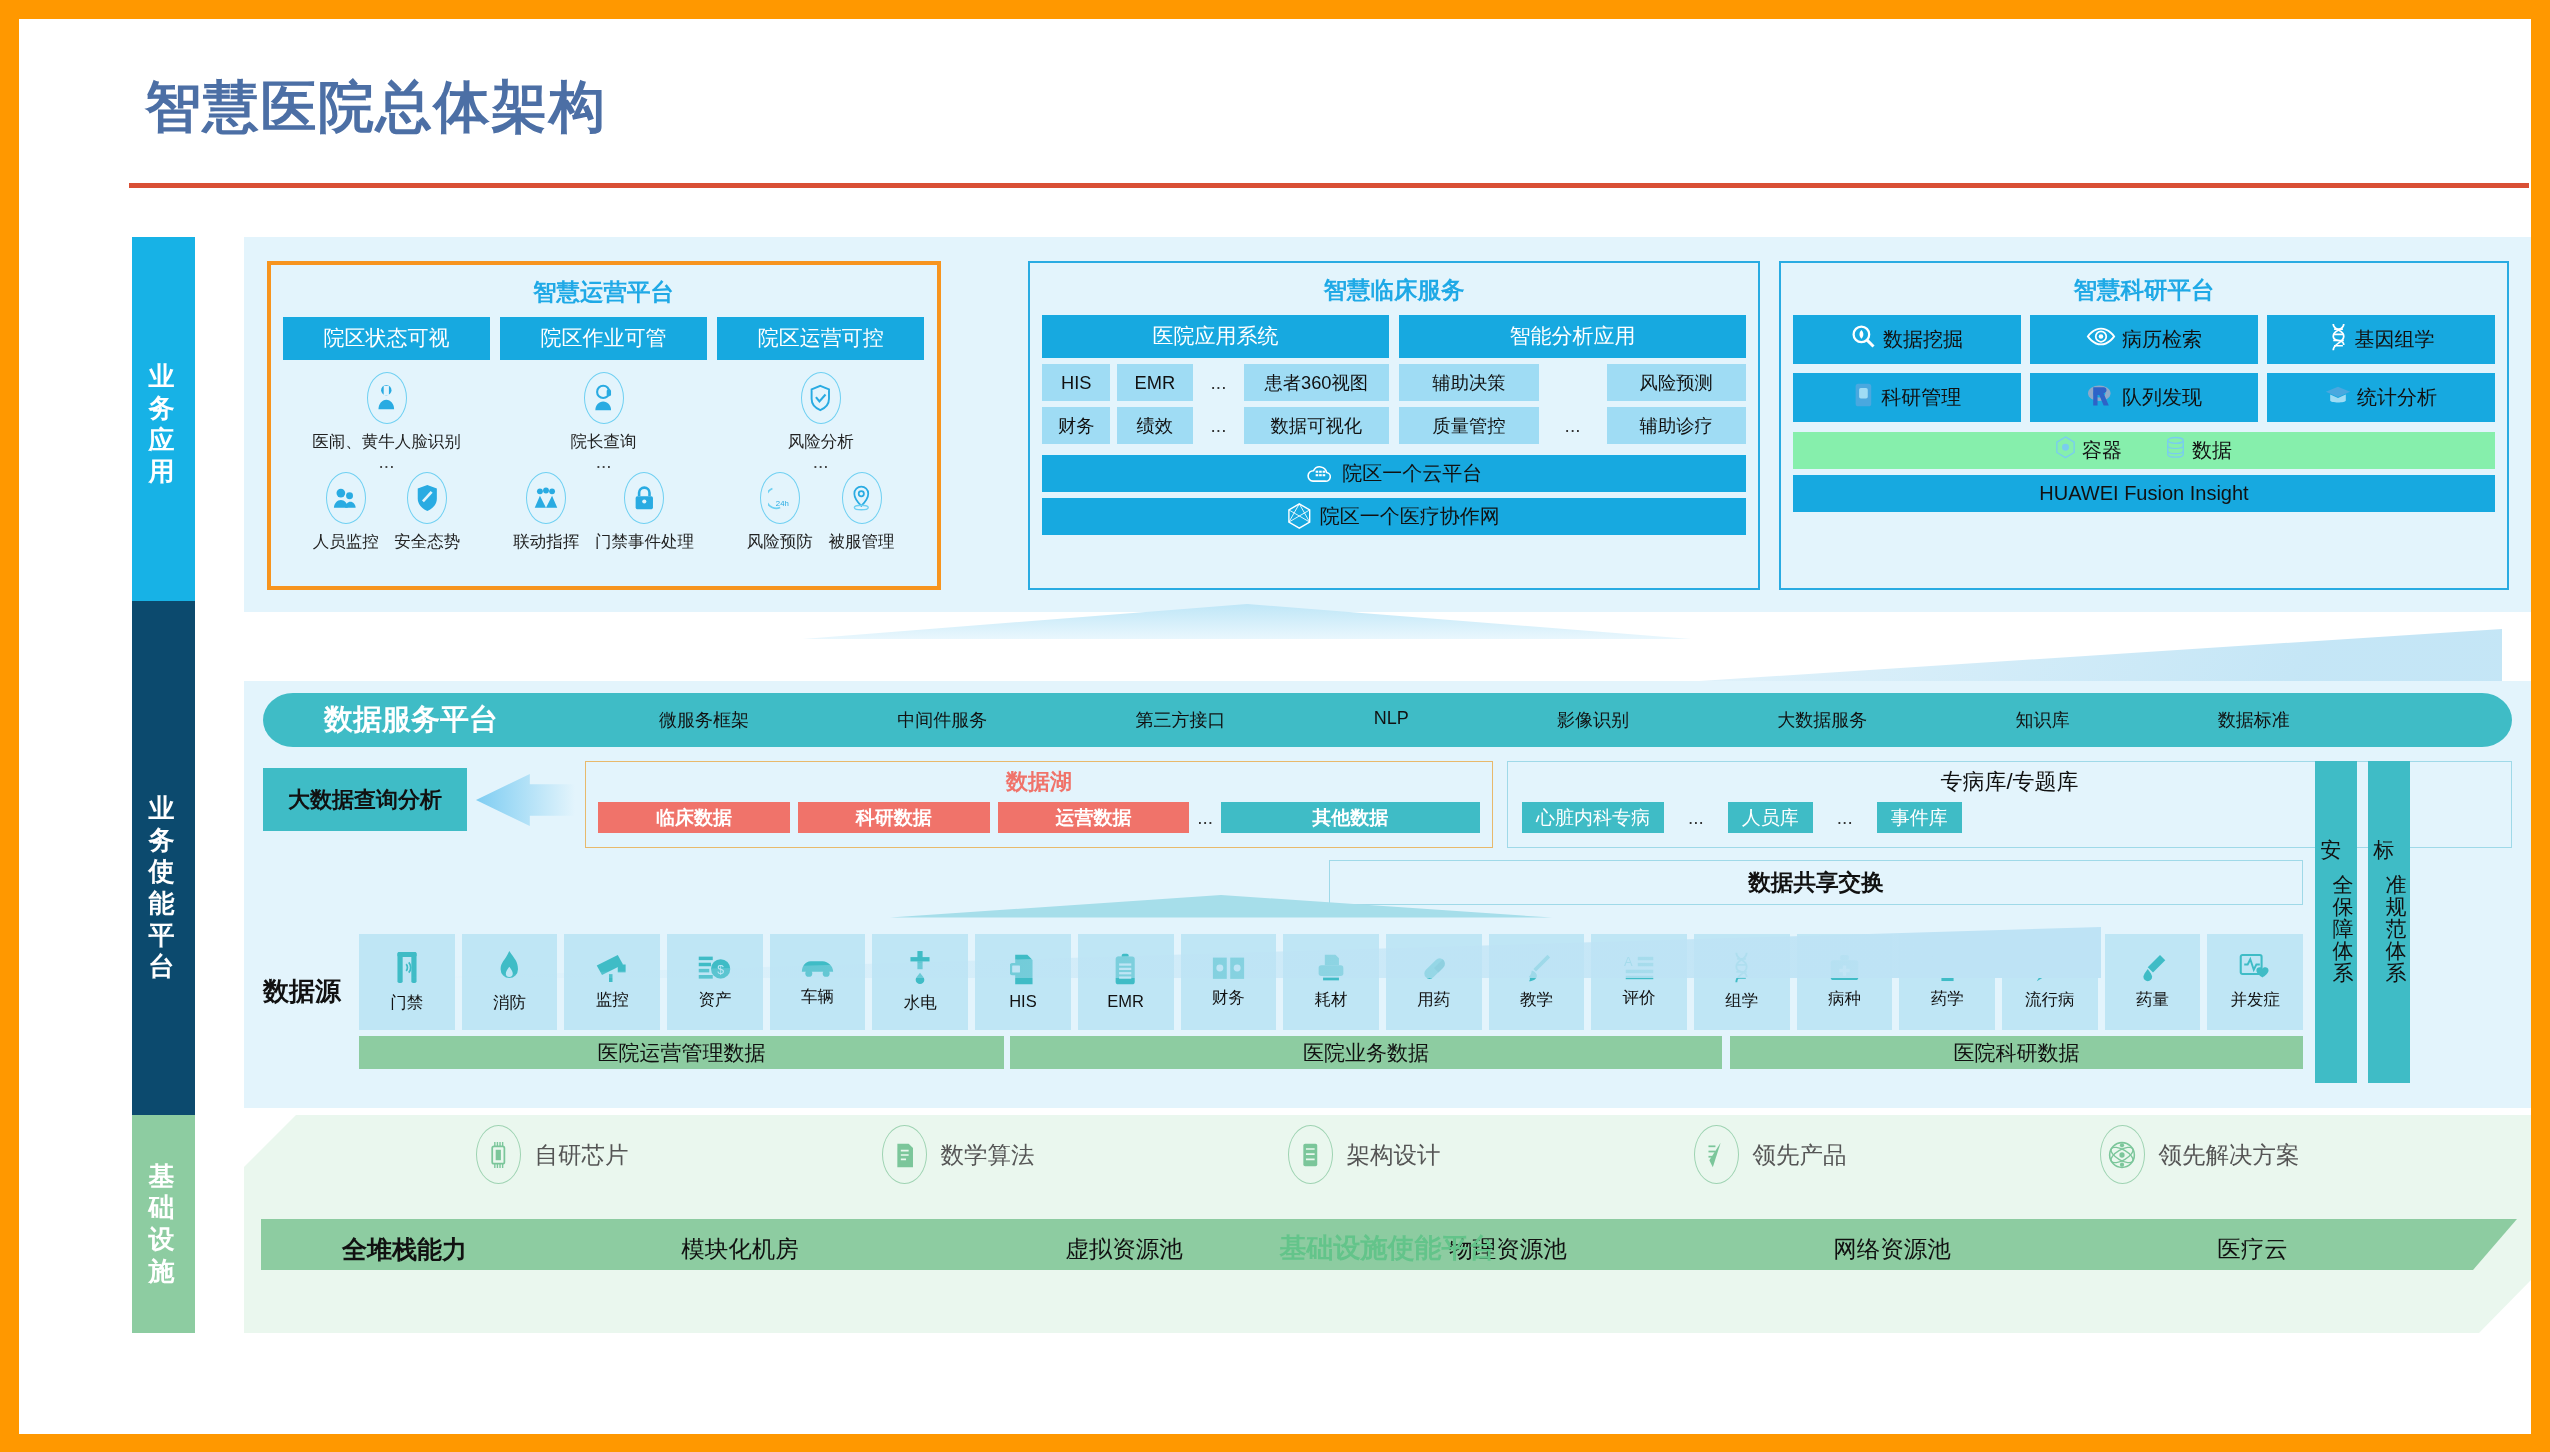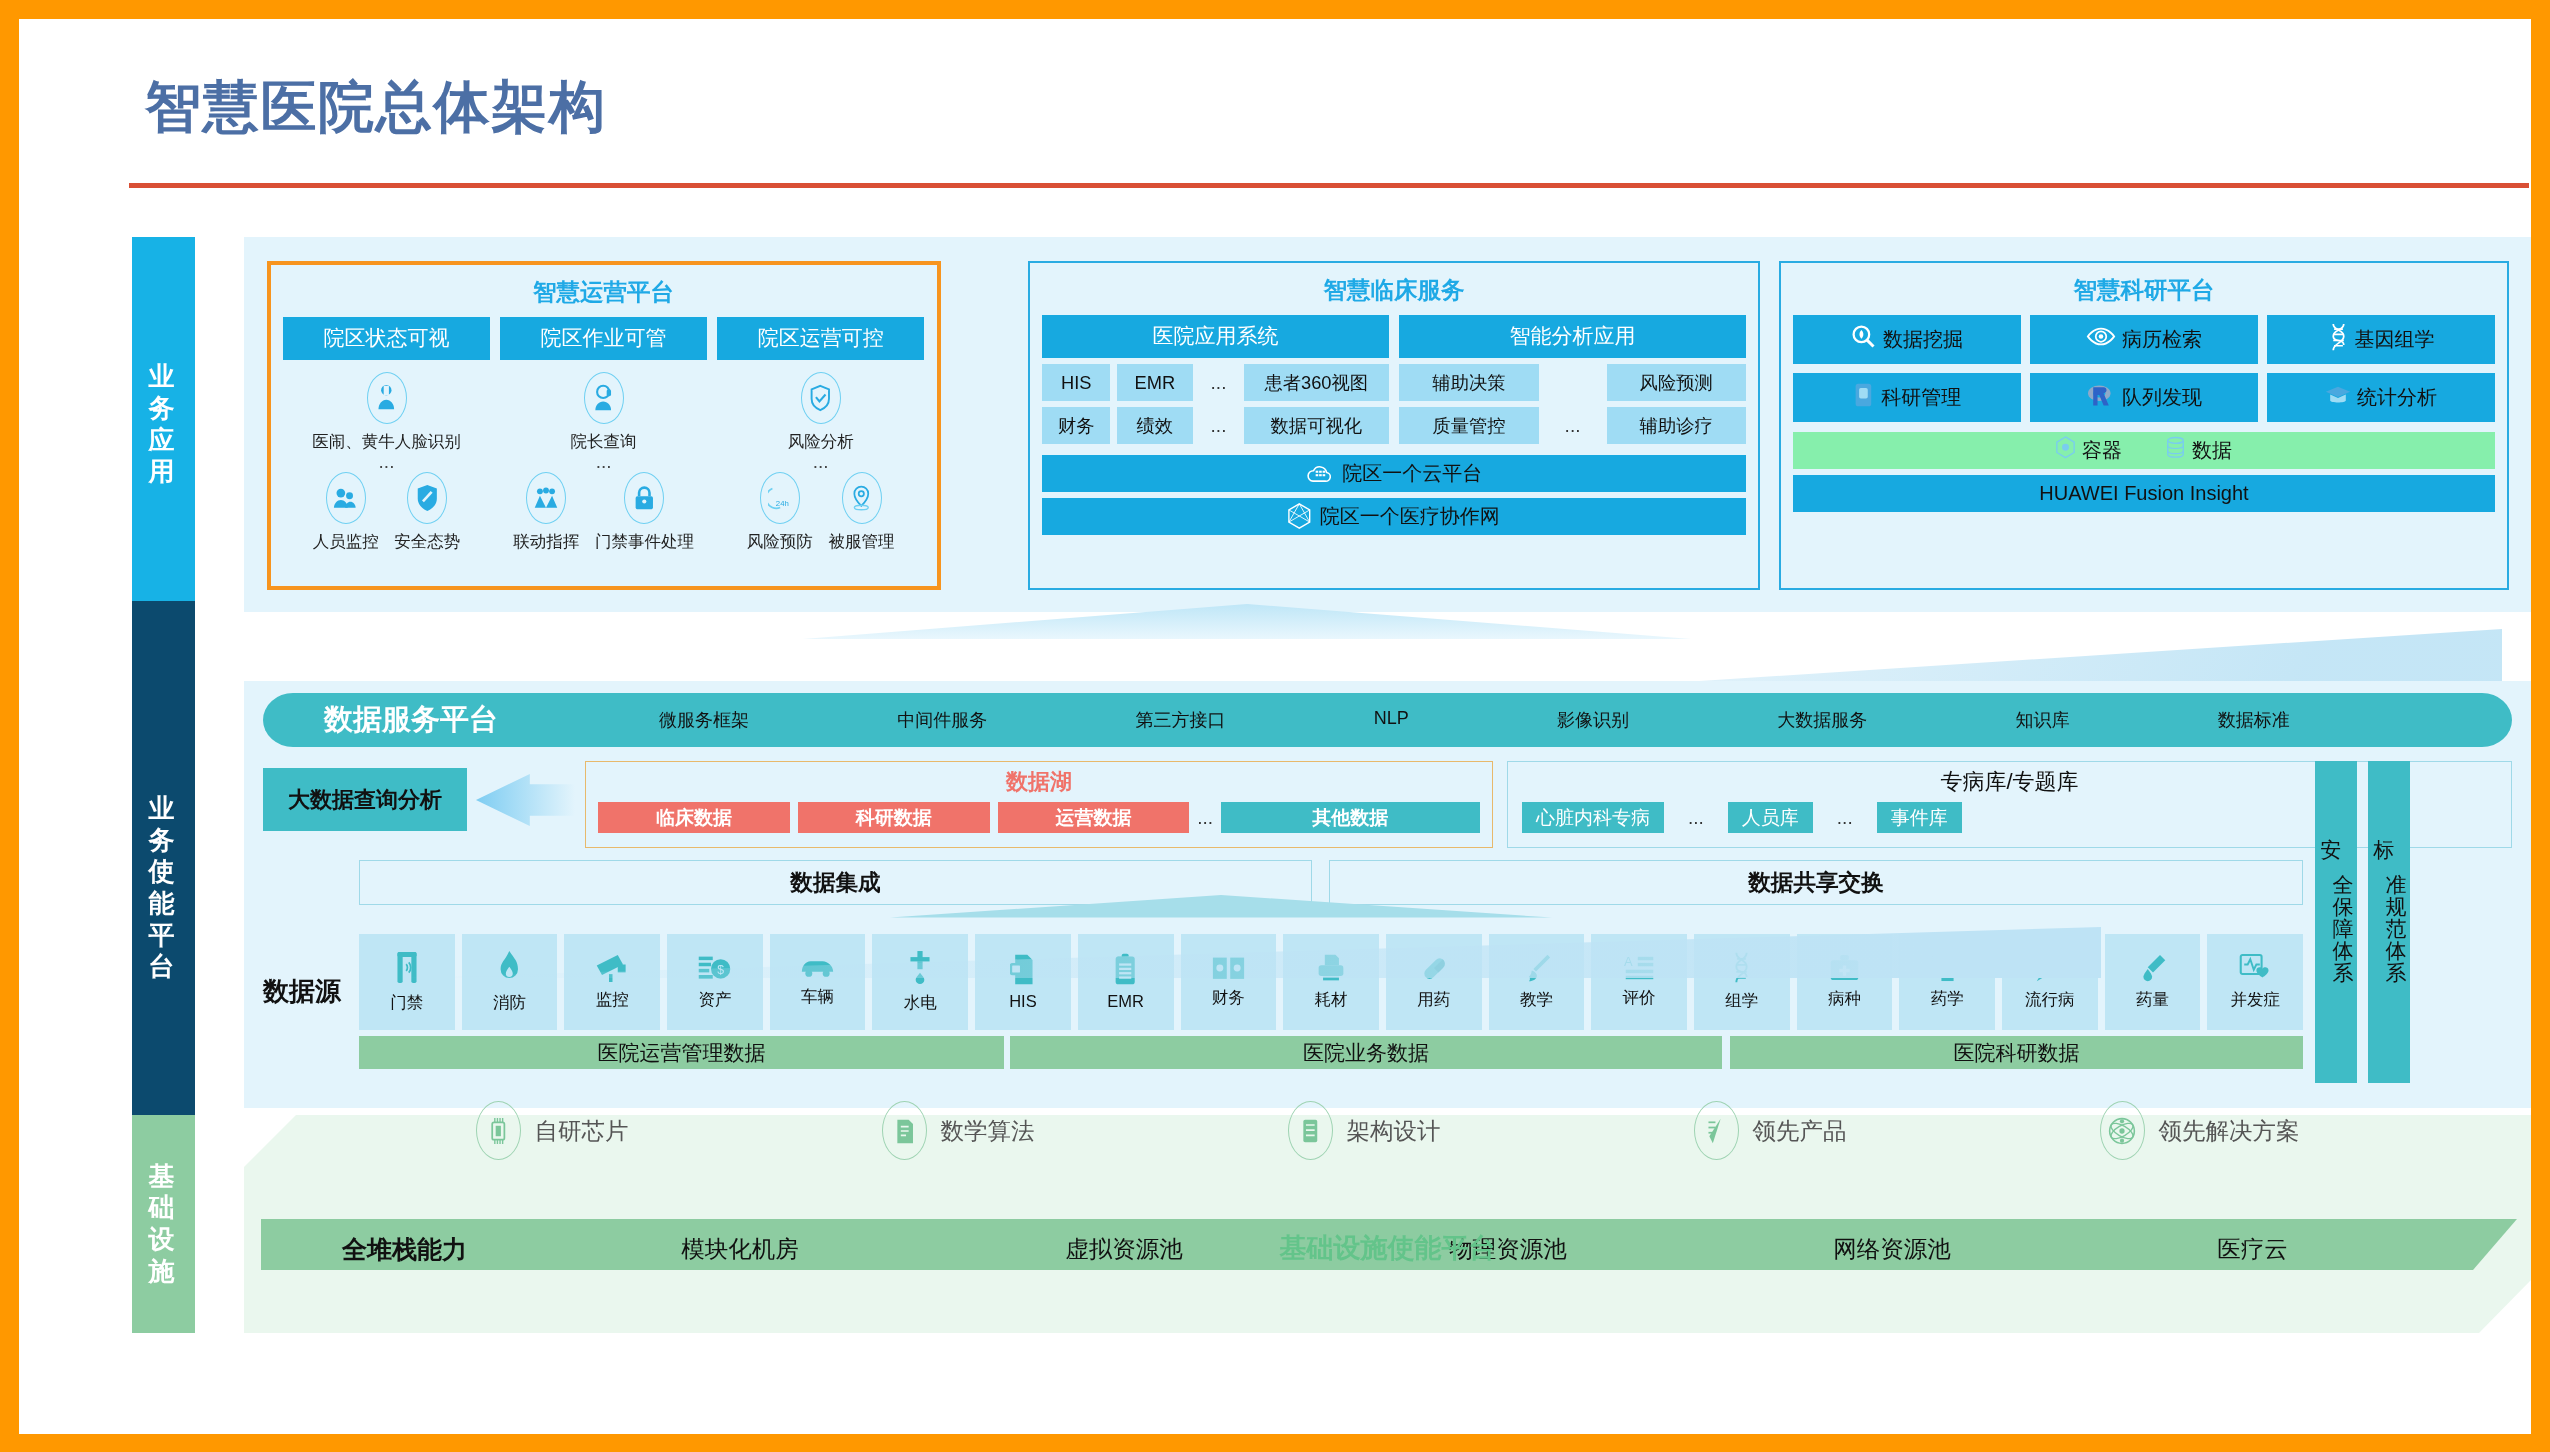--- a/index.html
+++ b/index.html
@@ -197,22 +197,22 @@
     background:#A6DEEA; clip-path:polygon(0% 100%,50% 0%,100% 100%);
   }
 
   
   #sec-infra{
     position:absolute;left:225px;top:1096px;width:2287px;height:218px;
     background:linear-gradient(180deg,#EAF7EE 0%,#EAF7EE 100%);
     clip-path:polygon(52px 0,2287px 0,2287px 165px,2235px 218px,0 218px,0 52px);
   }
   #infra-icons{
-    position:absolute;left:225px;top:1066px;width:2287px;height:75px;
-    display:flex;align-items:flex-end;justify-content:space-around;padding:0 105px;
+    position:absolute;left:225px;top:1106px;width:2287px;height:75px;
+    display:flex;align-items:flex-start;justify-content:space-around;padding:0 105px;
   }
   .inf-item{ display:flex;align-items:center;gap:14px;}
   .inf-oval{
     width:45px;height:59px;border:1.4px solid #9ED3B2;border-radius:50%;
     display:inline-flex;align-items:center;justify-content:center;
   }
   .inf-lbl{ font-size:23.5px;color:#555;}
 
   #infra-bar{
     position:absolute;left:242px;top:1188px;width:2256px;height:60px;
@@ -552,21 +552,20 @@
 
     <div class="vband" id="vb1">
       <span class="v1">安</span>
       <span class="v2">全保障体系</span>
     </div>
     <div class="vband" id="vb2">
       <span class="v1">标</span>
       <span class="v2">准规范体系</span>
     </div>
 
-    <div class="exch" id="exch-a">数据集成</div>
     <div class="exch" id="exch-b">数据共享交换</div>
 
     <div id="ds-label">数据源</div>
 
     <div id="src-row">
       <div class="src">
           <span><svg width="26" height="35" viewBox="0 0 30 40">
               <rect x="4" y="2" width="6" height="36" rx="2" fill="#3FBCC6"></rect>
               <rect x="20" y="2" width="6" height="36" rx="2" fill="#3FBCC6"></rect>
               <rect x="4" y="2" width="22" height="6" rx="2" fill="#3FBCC6"></rect>

